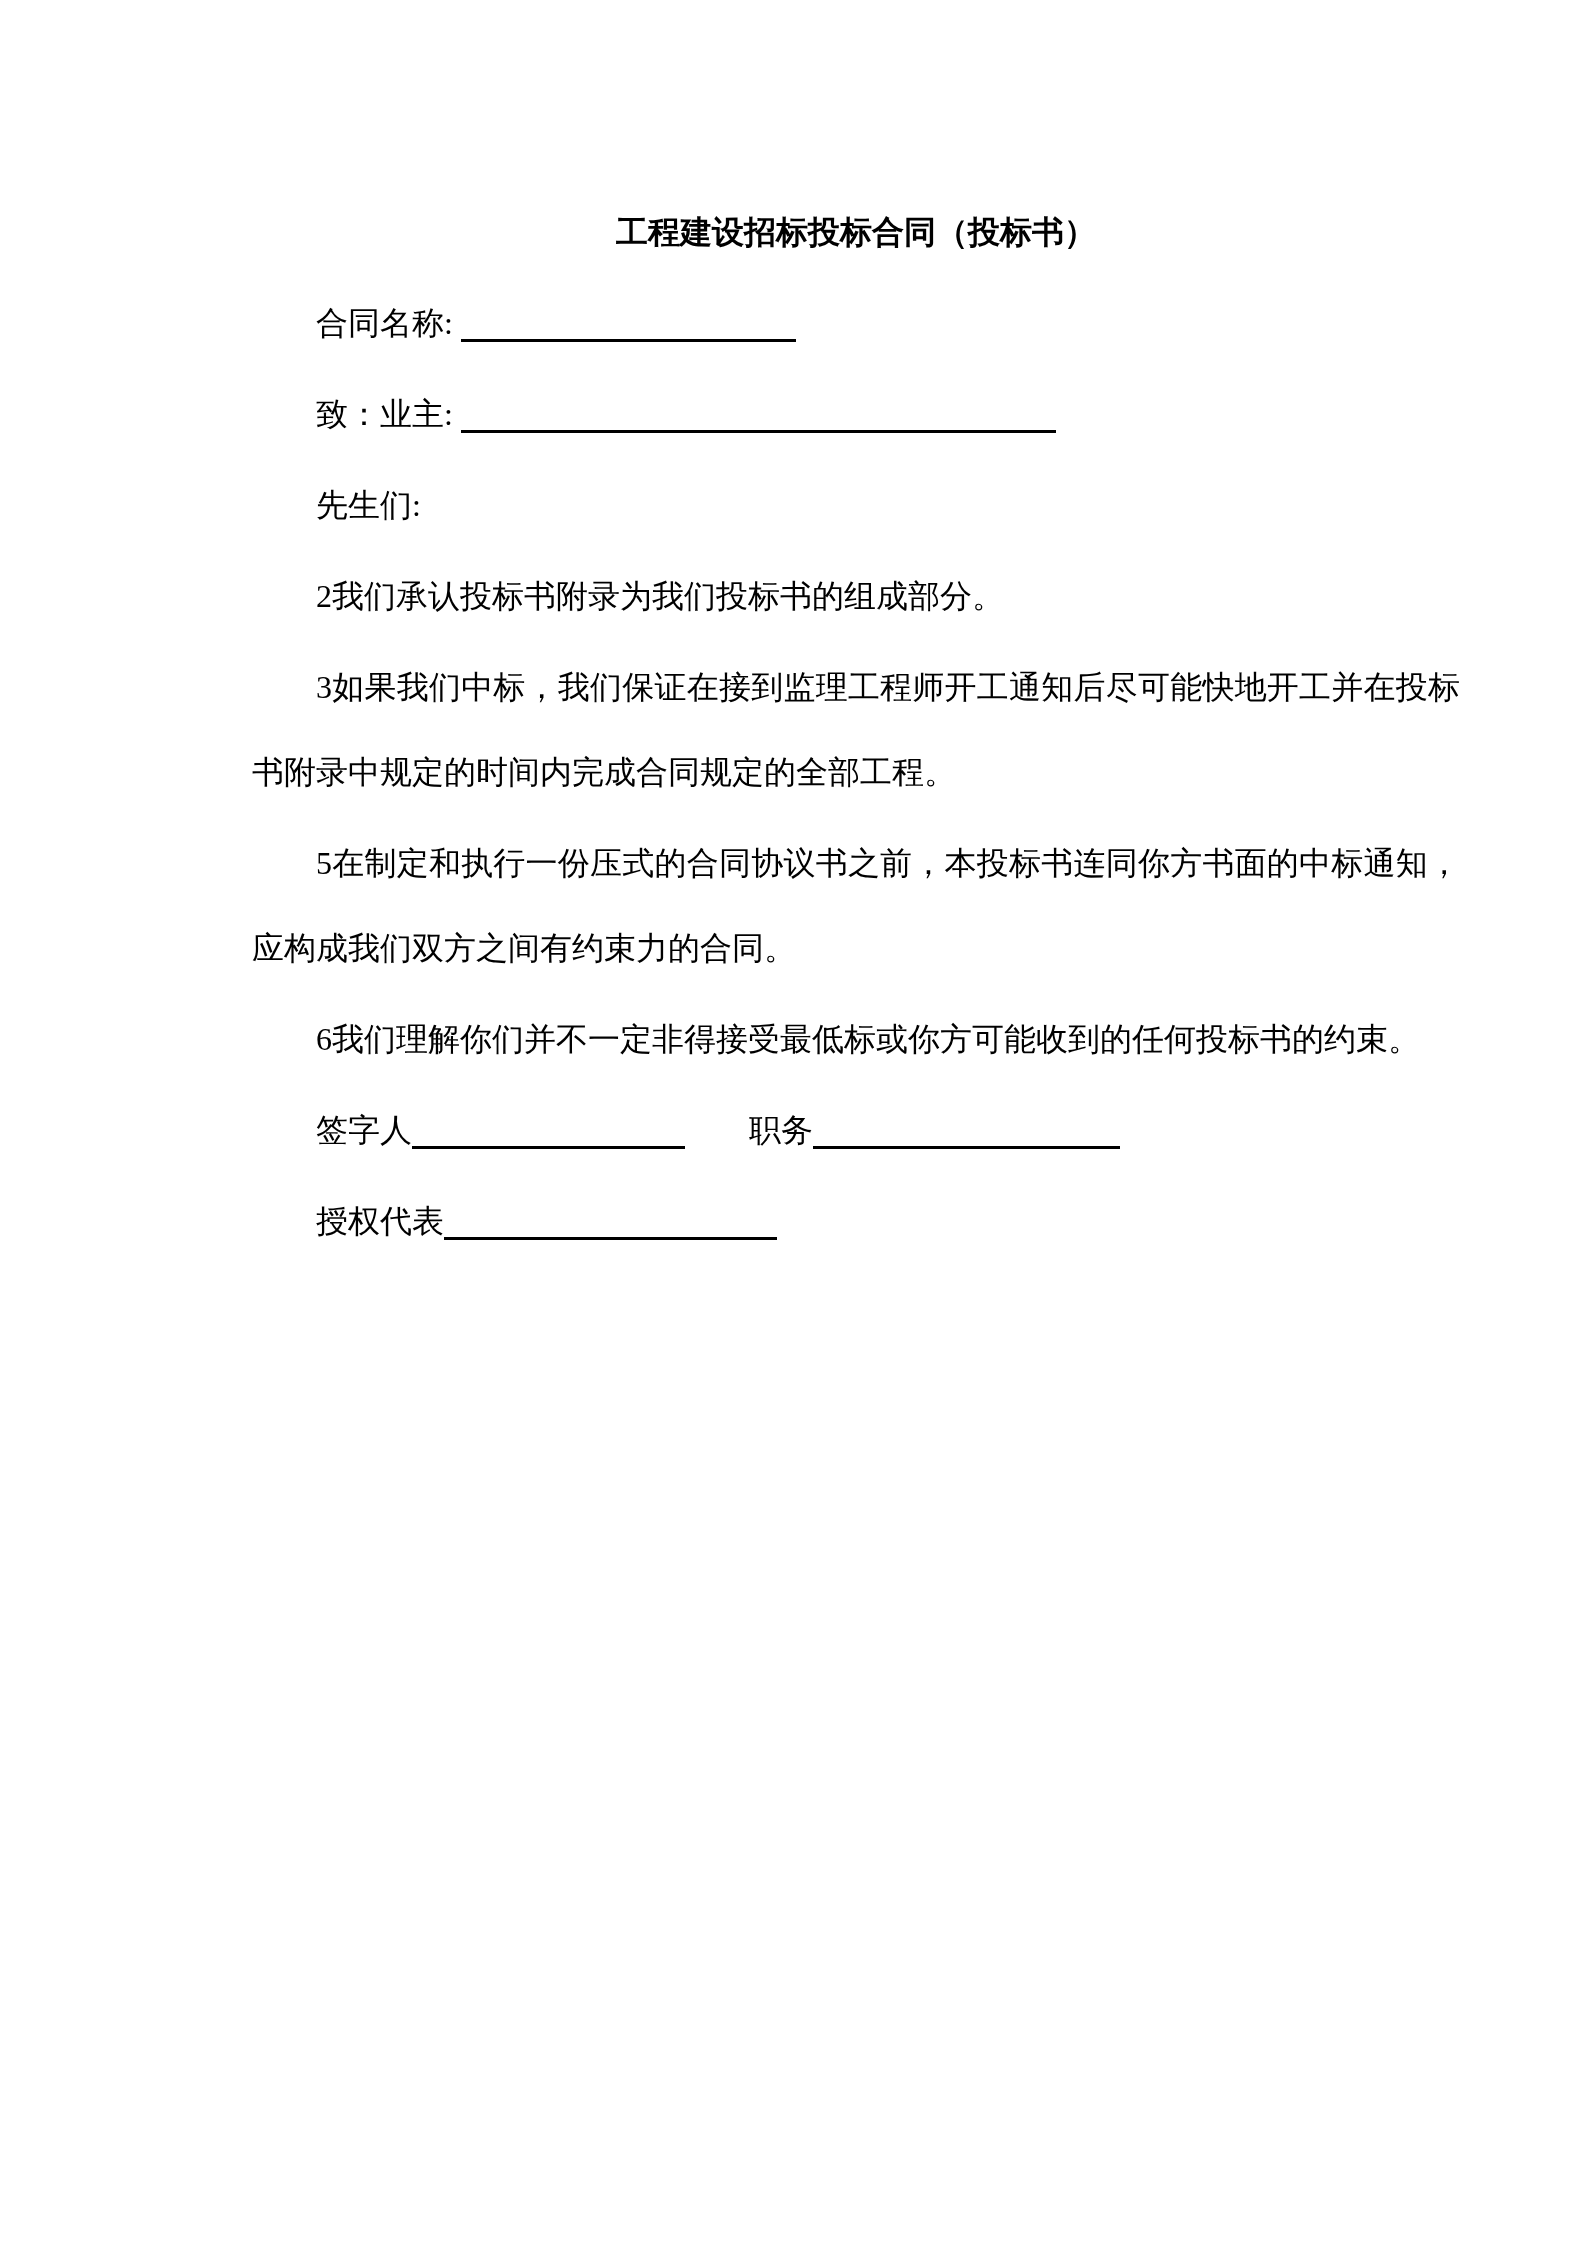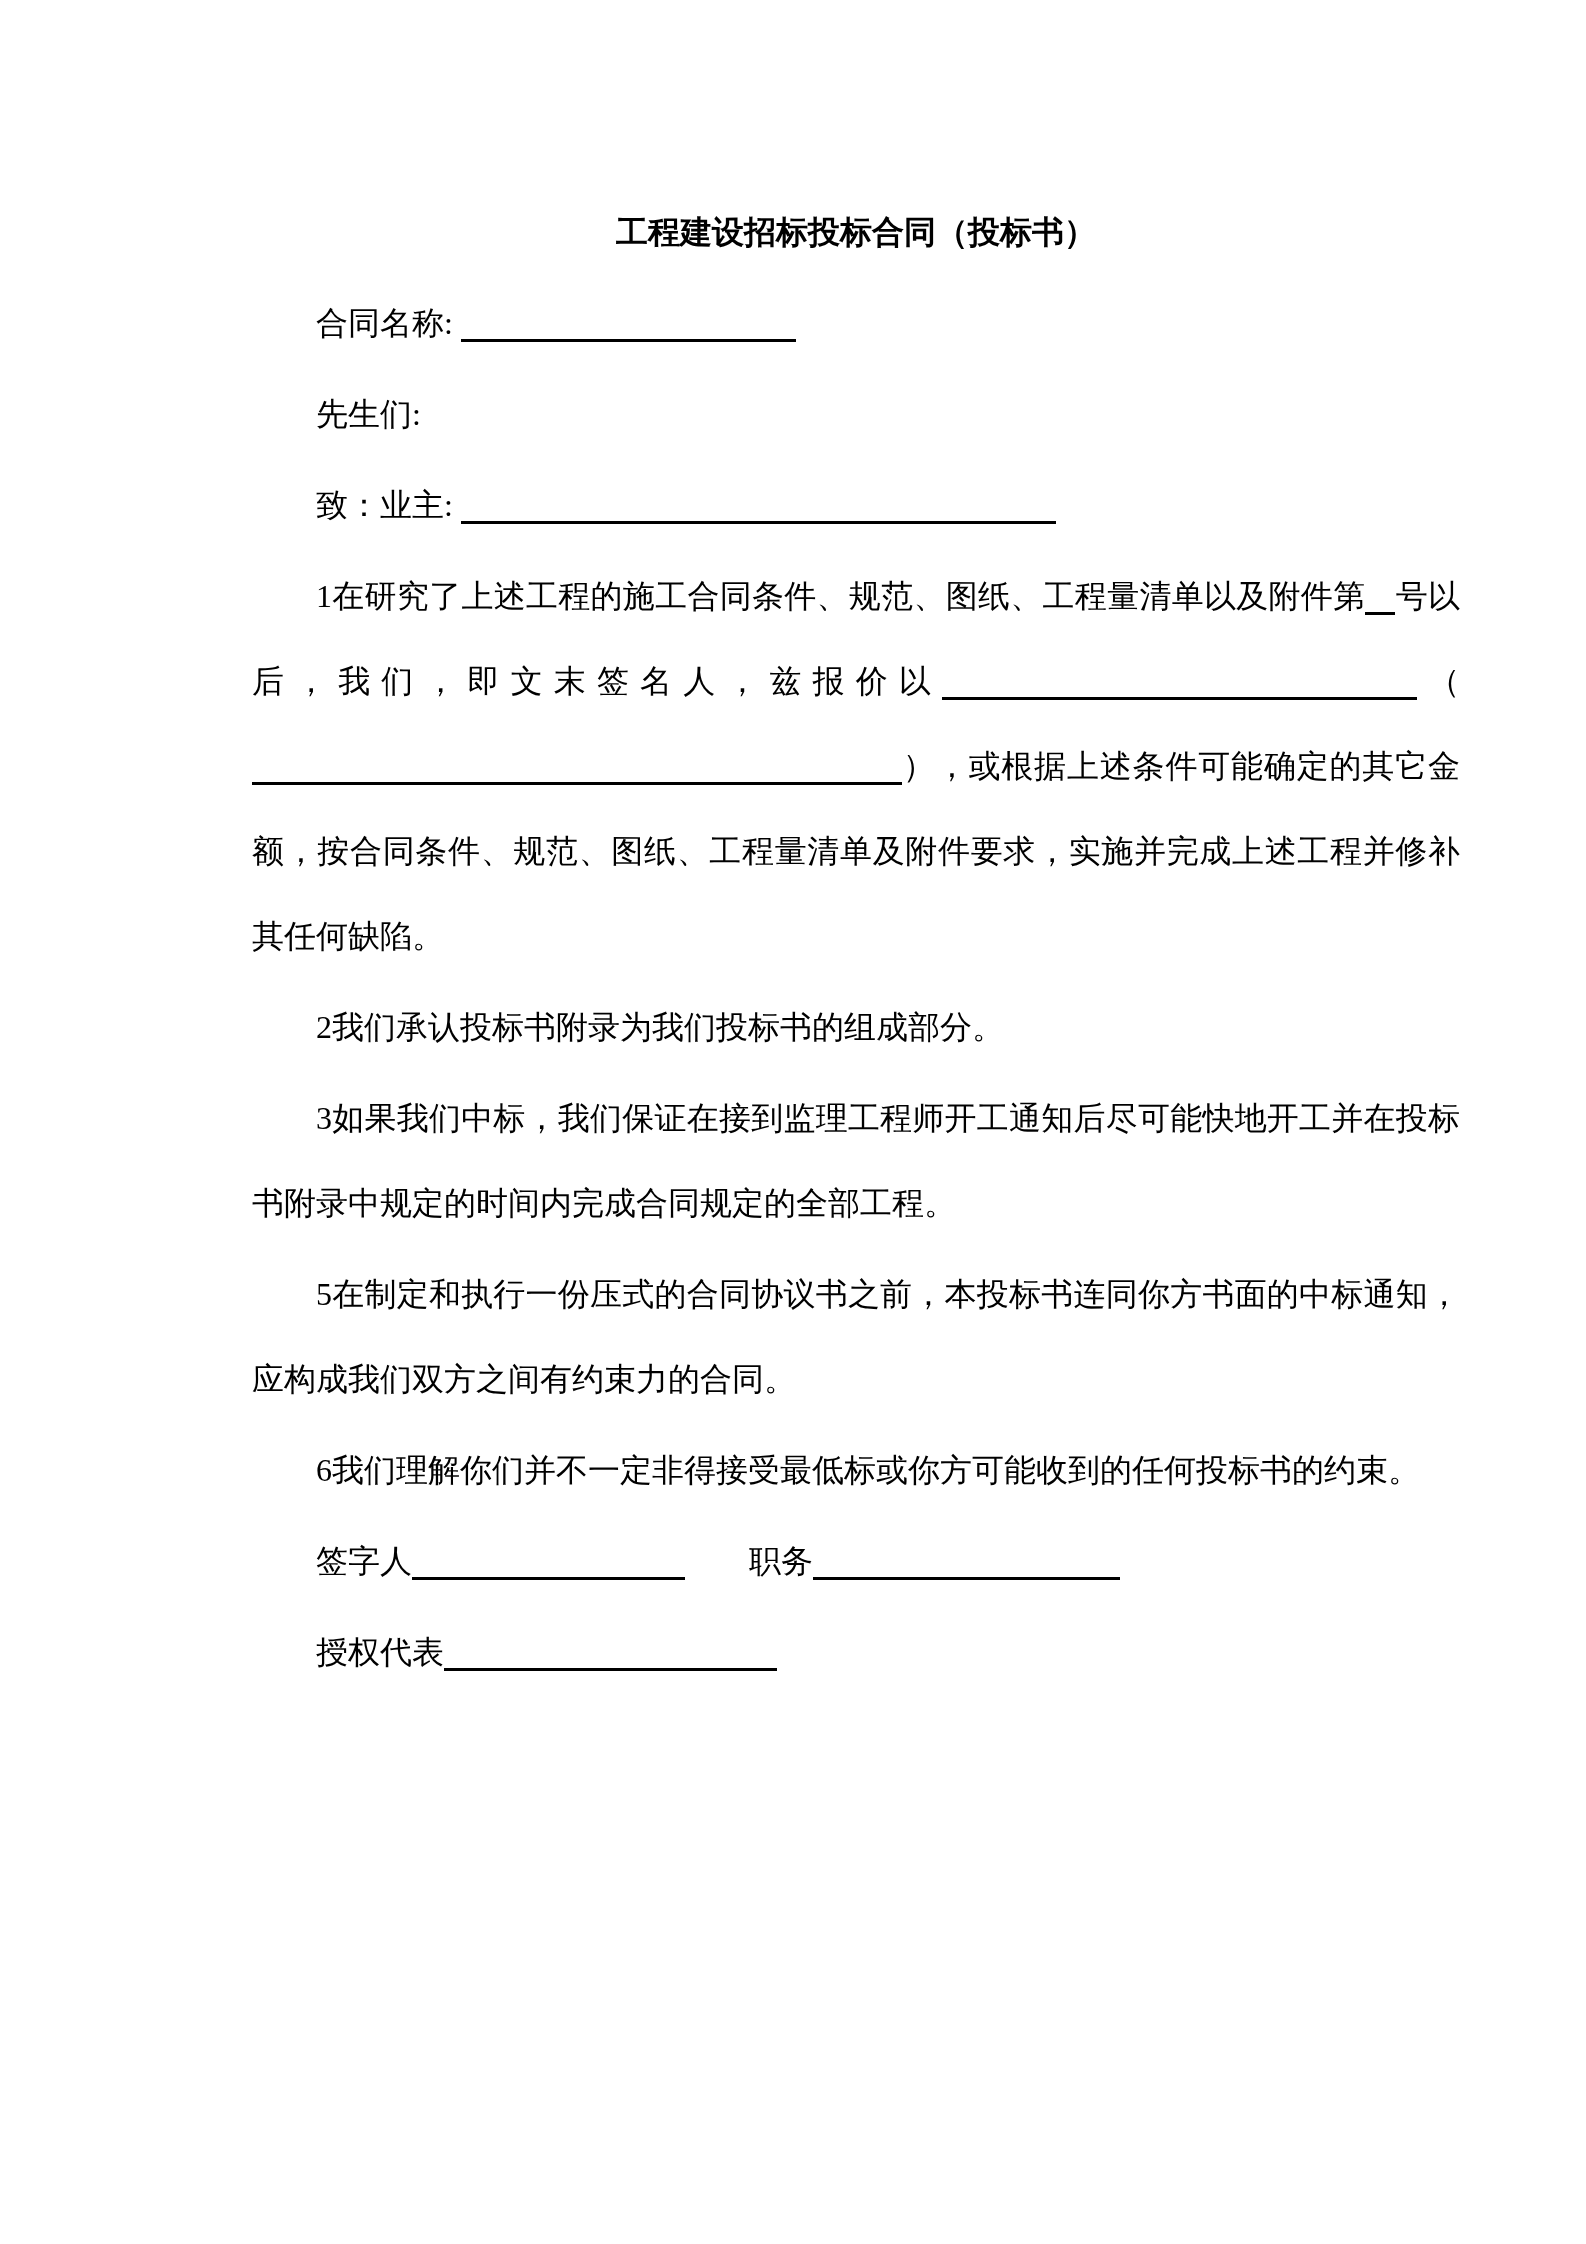--- a/index.html
+++ b/index.html
@@ -42,23 +42,22 @@
     vertical-align: -8px;
   }
 </style>
 </head>
 <body>
 
 <div class="page">
   <h1 class="doc-title">工程建设招标投标合同（投标书）</h1>
   <div id="doc-body">
       <p class="para">合同名称: <span class="blank" style="width: 335px;"></span></p>
+      <p class="para">致：业主: <span class="blank" style="width: 595px;"></span></p>
       <p class="para">先生们:</p>
-      <p class="para">致：业主: <span class="blank" style="width: 595px;"></span></p>
-      <p class="para">1在研究了上述工程的施工合同条件、规范、图纸、工程量清单以及附件第<span class="blank" style="width: 30px;"></span>号以后，我们，即文末签名人，兹报价以<span class="blank" style="width: 475px;"></span>（<span class="blank" style="width: 650px;"></span>），或根据上述条件可能确定的其它金额，按合同条件、规范、图纸、工程量清单及附件要求，实施并完成上述工程并修补其任何缺陷。</p>
       <p class="para">2我们承认投标书附录为我们投标书的组成部分。</p>
       <p class="para">3如果我们中标，我们保证在接到监理工程师开工通知后尽可能快地开工并在投标书附录中规定的时间内完成合同规定的全部工程。</p>
       <p class="para">5在制定和执行一份压式的合同协议书之前，本投标书连同你方书面的中标通知，应构成我们双方之间有约束力的合同。</p>
       <p class="para">6我们理解你们并不一定非得接受最低标或你方可能收到的任何投标书的约束。</p>
       <p class="para">签字人<span class="blank" style="width: 273px;"></span>　　职务<span class="blank" style="width: 307px;"></span></p>
       <p class="para">授权代表<span class="blank" style="width: 333px;"></span></p>
     </div>
 </div>
 
 </body></html>

